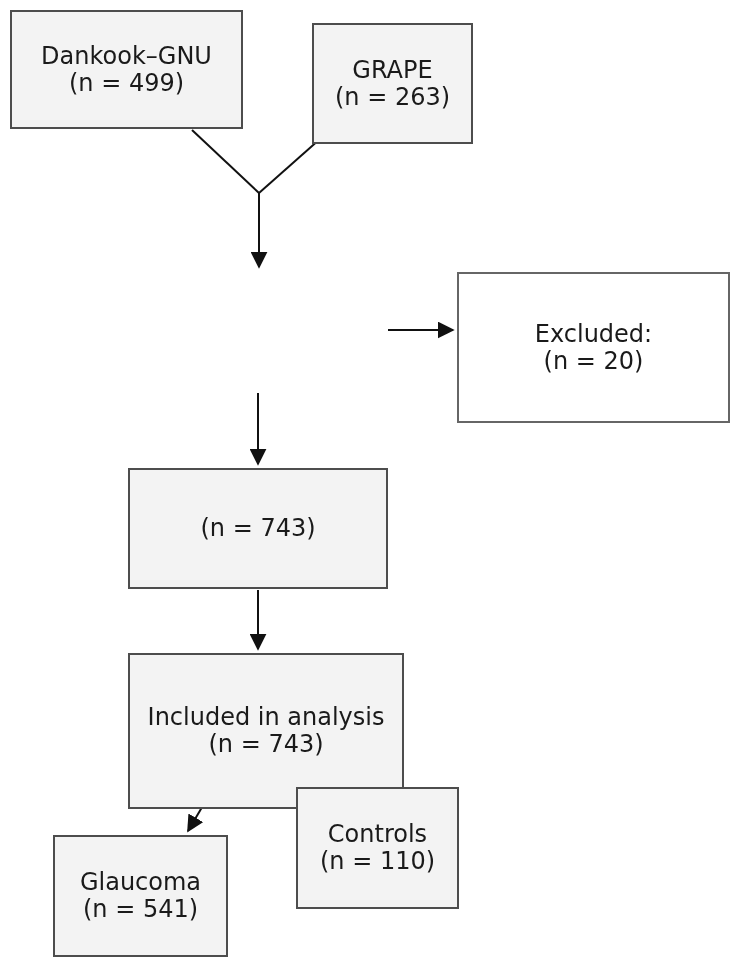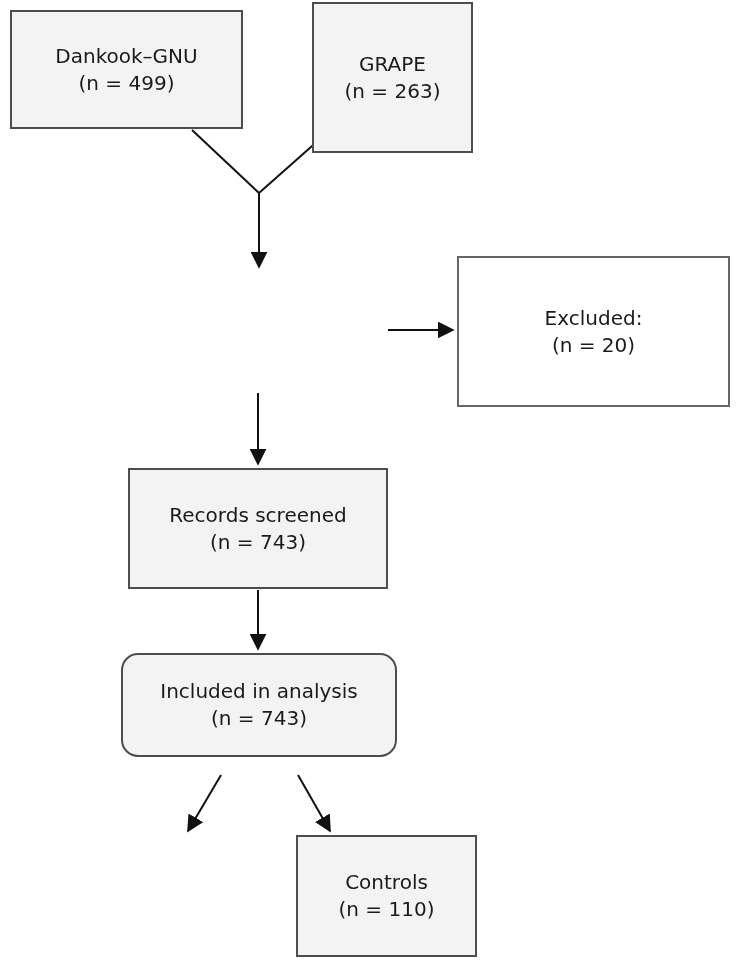--- a/index.html
+++ b/index.html
@@ -27,35 +27,36 @@
     position: absolute;
     box-sizing: border-box;
     background: #f3f3f3;
     border: 2px solid #4d4d4d;
     display: flex;
     flex-direction: column;
     align-items: center;
     justify-content: center;
     text-align: center;
     color: #1a1a1a;
-    font-size: 20px;
+    font-size: 24px;
     line-height: 27px;
   }
   .box.white {
     background: #ffffff;
     border-color: #666666;
+    margin-top: 16px;
   }
   #box-dankook   { left: 10px;  top: 10px;  width: 233px; height: 119px; }
-  #box-grape     { left: 312px; top: 2px;   width: 161px; height: 151px; }
+  #box-grape     { left: 312px; top: 23px;   width: 161px; height: 121px; }
   #box-identified{ left: 130px; top: 271px; width: 257px; height: 121px; }
   #box-excluded  { left: 457px; top: 256px; width: 273px; height: 151px; }
   #box-screened  { left: 128px; top: 468px; width: 260px; height: 121px; }
-  #box-included  { left: 121px; top: 653px; width: 276px; height: 104px; border-radius: 17px; }
+  #box-included  { left: 128px; top: 653px; width: 276px; height: 156px; }
   #box-glaucoma  { left: 53px;  top: 835px; width: 175px; height: 122px; }
-  #box-controls  { left: 296px; top: 835px; width: 181px; height: 122px; align-items: center; }
+  #box-controls  { left: 296px; top: 787px; width: 163px; height: 122px; align-items: center; }
 </style>
 </head>
 <body>
 
 <div class="canvas">
 
   <svg class="connector-layer" width="740" height="969" viewBox="0 0 740 969" xmlns="http://www.w3.org/2000/svg">
     <defs>
       <marker id="arrow" viewBox="0 0 10 10" refX="9" refY="5" markerWidth="8.5" markerHeight="8.5" orient="auto-start-reverse">
         <path d="M 0 0 L 10 5 L 0 10 z" fill="#111111"></path>
@@ -89,28 +90,31 @@
     <div>(n = 263)</div>
   </div>
 
 
   <div class="box white" id="box-excluded">
     <div>Excluded:</div>
     <div>(n = 20)</div>
   </div>
 
   <div class="box" id="box-screened">
-    <div>Records screened</div>
     <div>(n = 743)</div>
   </div>
 
   <div class="box" id="box-included">
     <div>Included in analysis</div>
     <div>(n = 743)</div>
   </div>
 
+  <div class="box" id="box-glaucoma">
+    <div>Glaucoma</div>
+    <div>(n = 541)</div>
+  </div>
 
   <div class="box" id="box-controls">
     <div>Controls</div>
     <div>(n = 110)</div>
   </div>
 
 </div>
 
 </body></html>

